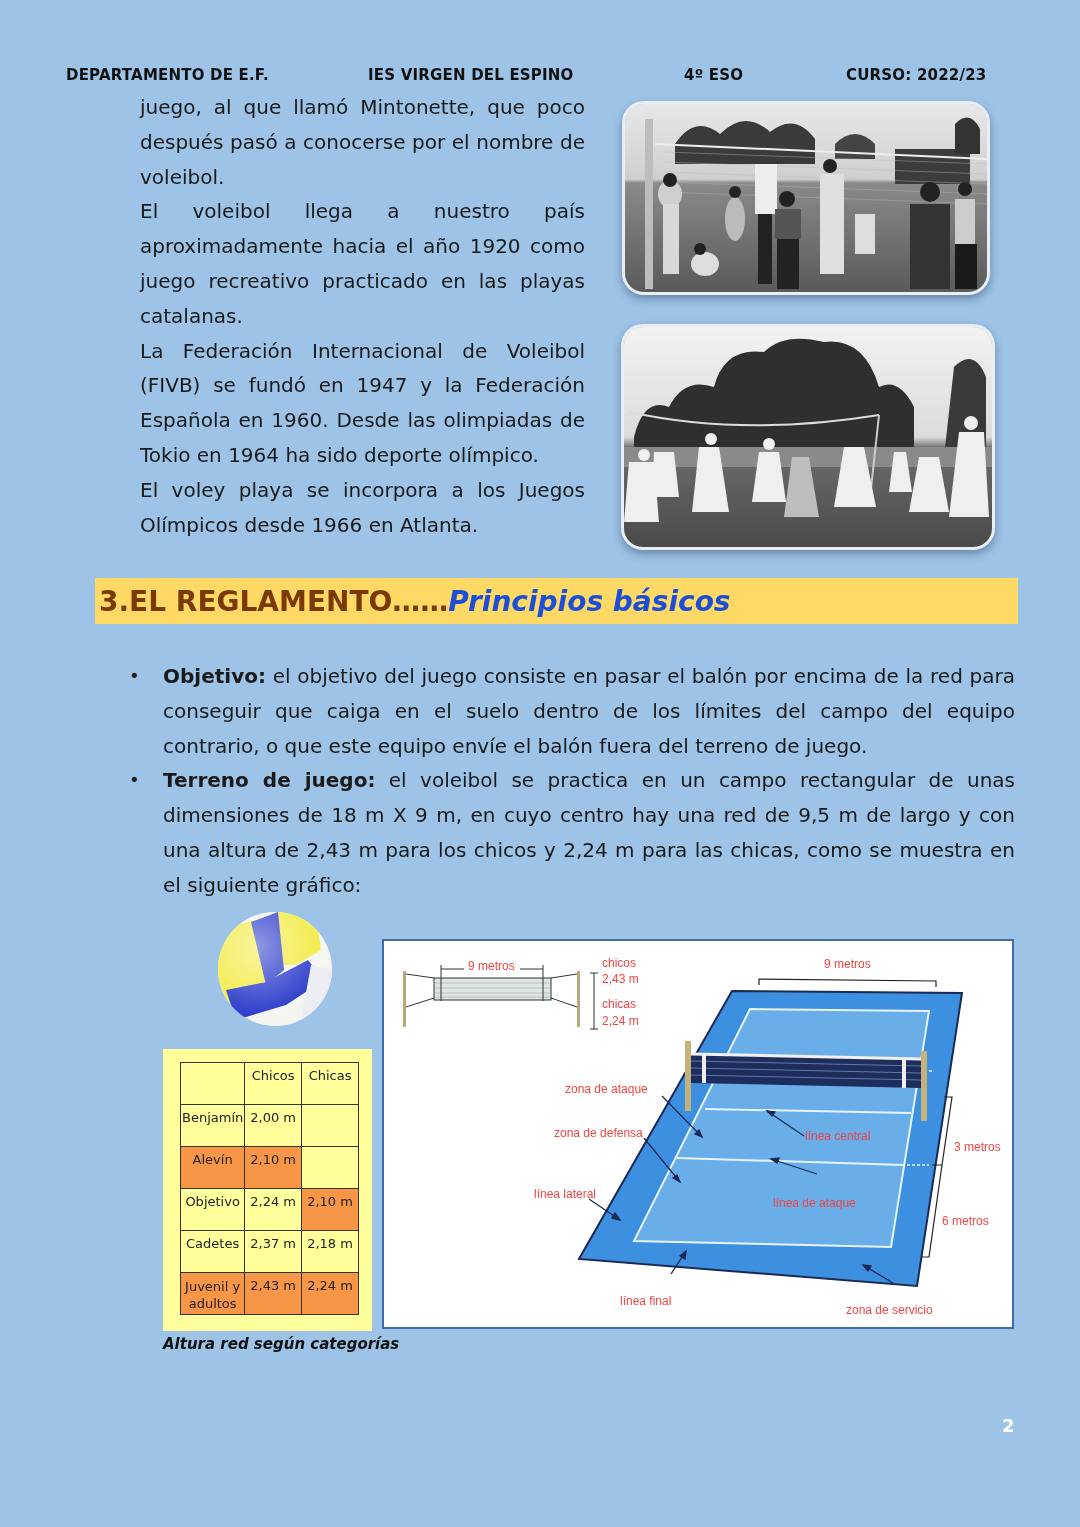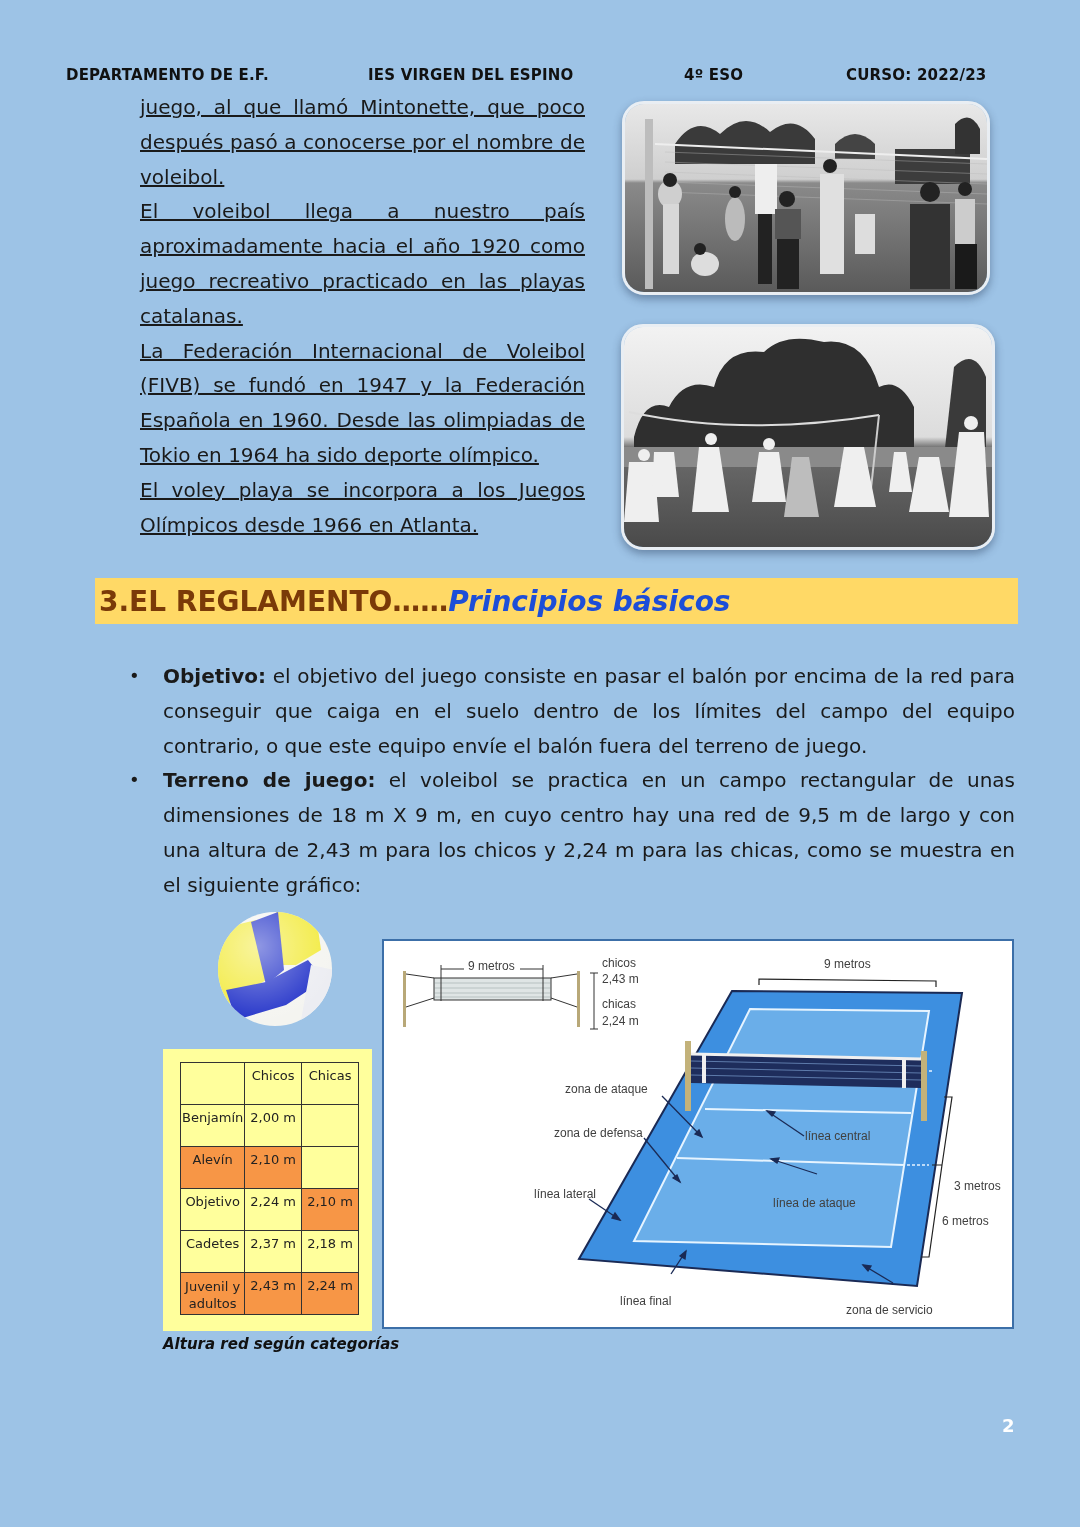--- a/index.html
+++ b/index.html
@@ -9,21 +9,21 @@
   }
   .header {
     position:absolute; top:66px; left:66px; width:940px; height:22px;
     font-size:15px; font-weight:bold; color:#111; letter-spacing:0.2px;
   }
   .header span { position:absolute; top:0; white-space:nowrap; }
   .intro {
     position:absolute; left:140px; top:90px; width:445px;
     font-size:20px; line-height:34.8px; text-align:justify; color:#1a1a1a;
   }
-  .intro p { margin:0; text-align-last:left;text-decoration:underline; }
+  .intro p { margin:0; text-align-last:left; }
   .photo {
     position:absolute; border-radius:22px; overflow:hidden;
     box-shadow:0 4px 8px rgba(40,60,90,0.45); border:3px solid #e9eef3;
   }
   .photo svg { display:block; }
   .section-bar {
     position:absolute; left:95px; top:578px; width:923px; height:46px;
     background:#ffd966; display:flex; align-items:center;
   }
   .section-bar .num {
@@ -54,21 +54,21 @@
   table.heights td.c0 { width:60px; }
   table.heights td.c1, table.heights td.c2 { width:59px; }
   .table-caption {
     position:absolute; left:163px; top:1335px; font-size:15px; font-weight:bold; font-style:italic; color:#111;
   }
   .court-box {
     position:absolute; left:382px; top:939px; width:632px; height:390px;
     background:#fff; border:2px solid #3c6fa8; box-sizing:border-box;
   }
   .court-box .lbl {
-    position:absolute; font-size:12px; color:#404040; white-space:nowrap; font-family:"Liberation Sans", sans-serif;
+    position:absolute; font-size:12px; color:#ef4444; white-space:nowrap; font-family:"Liberation Sans", sans-serif;
   }
   .page-num {
     position:absolute; left:1002px; top:1415px; color:#fff; font-weight:bold; font-size:18px;
   }
 </style>
 </head>
 <body>
 
 <div class="header">
   <span style="left:0">DEPARTAMENTO DE E.F.</span>
@@ -315,18 +315,18 @@
   <div class="lbl" style="left:218px; top:31px;">2,43 m</div>
   <div class="lbl" style="left:218px; top:56px;">chicas</div>
   <div class="lbl" style="left:218px; top:73px;">2,24 m</div>
   <div class="lbl" style="left:440px; top:16px;">9 metros</div>
   <div class="lbl" style="left:181px; top:141px;">zona de ataque</div>
   <div class="lbl" style="left:170px; top:185px;">zona de defensa</div>
   <div class="lbl" style="left:150px; top:246px;">línea lateral</div>
   <div class="lbl" style="left:236px; top:353px;">línea final</div>
   <div class="lbl" style="left:421px; top:188px;">línea central</div>
   <div class="lbl" style="left:389px; top:255px;">línea de ataque</div>
-  <div class="lbl" style="left:570px; top:199px;margin-top:39px;">3 metros</div>
+  <div class="lbl" style="left:570px; top:199px;">3 metros</div>
   <div class="lbl" style="left:558px; top:273px;">6 metros</div>
   <div class="lbl" style="left:462px; top:362px;">zona de servicio</div>
 </div>
 
 <div class="page-num">2</div>
 
 </body></html>

